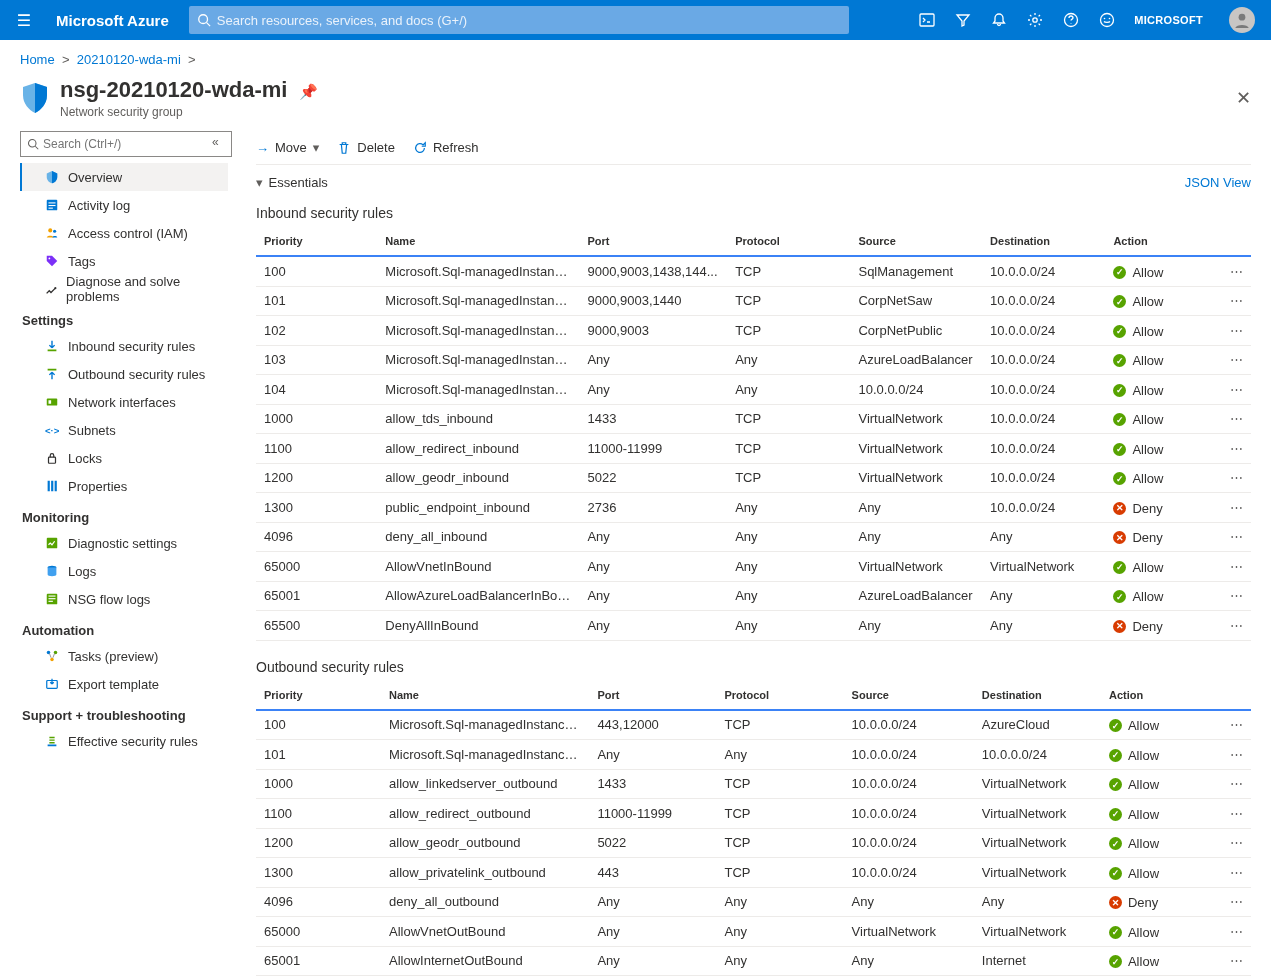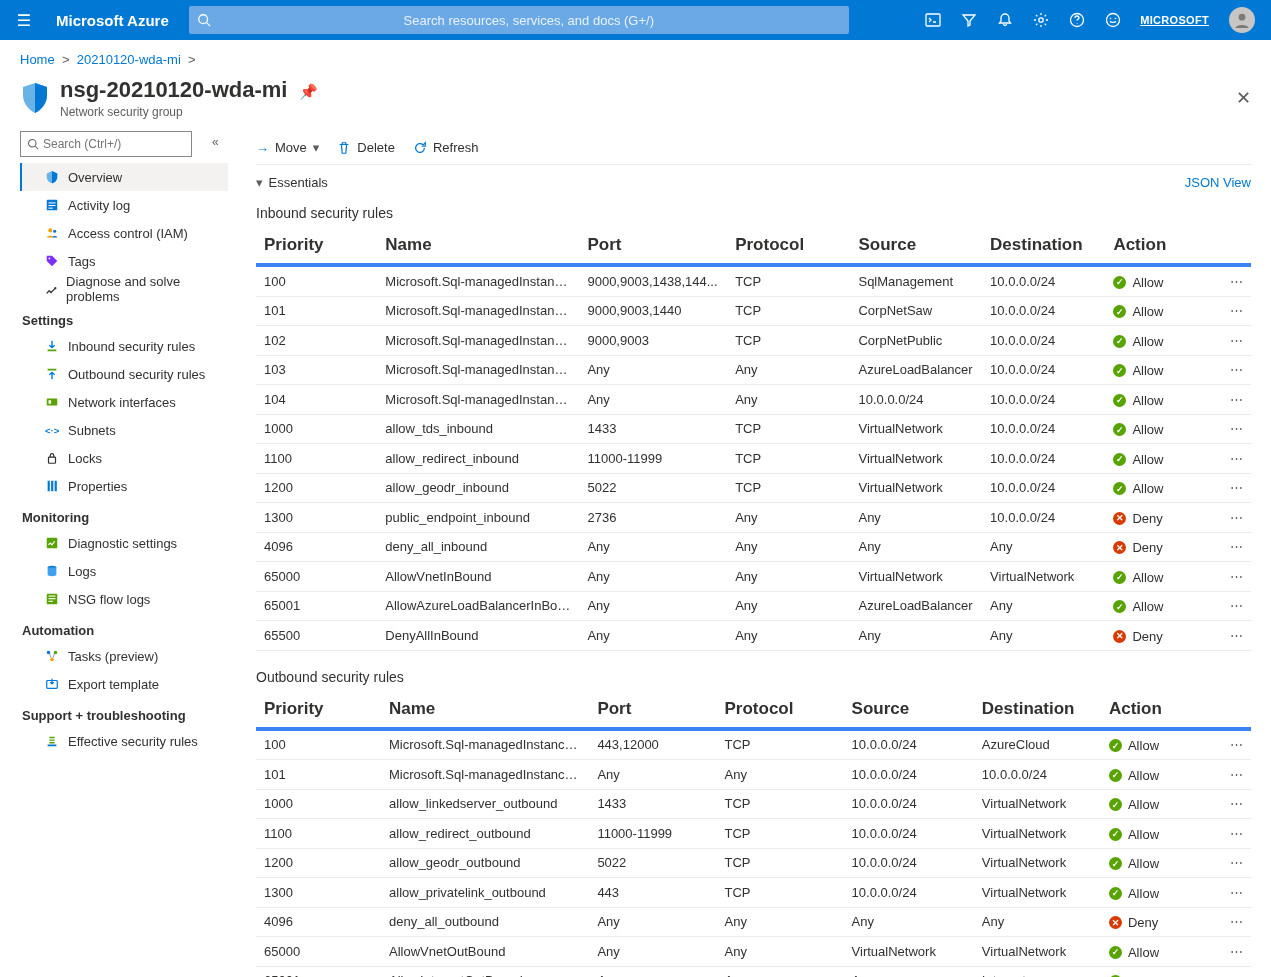--- a/index.html
+++ b/index.html
@@ -2,57 +2,57 @@
 <html><head>
 <meta charset="utf-8">
 <style>
   * { box-sizing: border-box; margin: 0; padding: 0; font-family: "Segoe UI", Arial, sans-serif; }
   body { background: #fff; color: #323130; font-size: 13px; width: 1271px; }
   
   .topbar { background: #0078d4; color: #fff; height: 40px; display: flex; align-items: center; padding: 0 8px; }
   .hamburger { width: 32px; text-align: center; font-size: 16px; cursor: pointer; }
   .brand { font-weight: 600; font-size: 15px; padding: 0 16px; }
   .searchbox { flex: 0 0 660px; height: 28px; background: #6aa9e5; border-radius: 2px; display: flex; align-items: center; padding: 0 8px; color: #fff; margin-left: 4px; }
-  .searchbox input { background: transparent; border: none; outline: none; color: #fff; font-size: 13px; width: 100%; margin-left: 6px; text-align: center; }
+  .searchbox input { background: transparent; border: none; outline: none; color: #fff; font-size: 13px; width: 100%; margin-left: 6px; }
   .searchbox input::placeholder { color: #eaf2fb; }
   .top-icons { margin-left: auto; display: flex; align-items: center; gap: 18px; padding-right: 8px; }
   .top-icons .ticon { width: 18px; height: 18px; display: inline-flex; align-items: center; justify-content: center; cursor: pointer; font-size: 15px; }
-  .acct { display: flex; align-items: center; gap: 20px; font-size: 11px; font-weight: 600; letter-spacing: 0.3px; text-decoration: underline; }
+  .acct { display: flex; align-items: center; gap: 26px; font-size: 11px; font-weight: 600; letter-spacing: 0.3px; }
   .avatar { width: 26px; height: 26px; background: #c8c6c4; border-radius: 50%; display: flex; align-items: center; justify-content: center; }
   
   .content { padding: 10px 20px 30px 20px; }
   .crumbs { color: #605e5c; font-size: 13px; margin: 2px 0 10px 0; }
   .crumbs a { color: #0078d4; text-decoration: none; }
   .titlebar { display: flex; align-items: center; gap: 10px; }
   .shield { width: 30px; height: 34px; }
   .title h1 { font-size: 22px; font-weight: 600; color: #323130; display: inline; }
   .pin { margin-left: 8px; color: #605e5c; font-size: 15px; }
   .subtitle { color: #605e5c; font-size: 12px; margin-top: 2px; }
   .closex { margin-left: auto; font-size: 18px; color: #605e5c; cursor: pointer; }
   
   .columns { display: flex; margin-top: 12px; }
   .sidebar { width: 208px; flex: 0 0 208px; }
-  .sb-search { border: 1px solid #8a8886; height: 26px; display: flex; align-items: center; padding: 0 6px; margin-bottom: 6px; width: 172px; }
+  .sb-search { border: 1px solid #8a8886; height: 26px; display: flex; align-items: center; padding: 0 6px; margin-bottom: 6px; width: 212px; }
   .sb-search input { border: none; outline: none; font-size: 12px; width: 100%; margin-left: 4px; }
   .sb-collapse { position: absolute; margin-left: 192px; margin-top: -28px; color: #605e5c; font-size: 12px; cursor:pointer;}
   .sb-item { display: flex; align-items: center; gap: 8px; height: 28px; padding: 0 22px; cursor: pointer; font-size: 13px; color: #323130; border-left: 2px solid transparent;}
   .sb-item.sel { background: #f3f2f1; border-left: 2px solid #0078d4; }
   .sb-section { font-weight: 600; color: #323130; margin: 10px 0 4px 2px; font-size: 13px; }
   .sb-icon { width: 16px; height: 16px; display: inline-flex; align-items: center; justify-content: center; font-size: 13px; }
   
   .main { flex: 1; padding-left: 28px; border-left: none; }
   .toolbar { display: flex; align-items: center; gap: 18px; height: 34px; border-bottom: 1px solid #edebe9; color: #323130; }
   .toolbar .tbtn { display: inline-flex; align-items: center; gap: 6px; color: #323130; cursor: pointer; font-size: 13px; }
   .toolbar .tbtn .ic { color: #0078d4; }
   .essentials { display: flex; align-items: center; height: 30px; font-size: 13px; margin-top: 2px;}
   .essentials .chev { color: #605e5c; margin-right: 6px; }
   .jsonview { margin-left: auto; color: #0078d4; cursor: pointer; }
   .section-title { font-size: 14px; color: #323130; margin: 8px 0 6px 0; }
   table.rules { width: 100%; border-collapse: collapse; }
-  table.rules th { text-align: left; font-weight: 600; font-size: 17px; color: #323130; padding: 8px 8px; border-bottom: 4px solid #3b82f6; }
+  table.rules th { text-align: left; font-weight: 600; font-size: 11px; color: #323130; padding: 8px 8px; border-bottom: 2px solid #3b82f6; }
   table.rules td { font-size: 13px; color: #323130; padding: 6px 8px; border-bottom: 1px solid #edebe9; white-space: nowrap; overflow: hidden; text-overflow: ellipsis; }
   table.rules td.name { max-width: 190px; }
   .badge { display:inline-flex; align-items:center; gap:6px;}
   .dot { width: 13px; height: 13px; border-radius: 50%; display:inline-flex; align-items:center; justify-content:center; color:#fff; font-size:9px; font-weight:700;}
   .dot.allow { background:#57a300; }
   .dot.deny  { background:#d83b01; }
   .dots { color:#605e5c; font-size:16px; cursor:pointer; text-align:right;}
   
   col.pri{width:120px} col.nm{width:200px} col.pt{width:122px} col.pr{width:122px} col.sr{width:125px} col.ds{width:122px} col.ac{width:110px} col.mn{width:34px}
   svg { display:block; }

